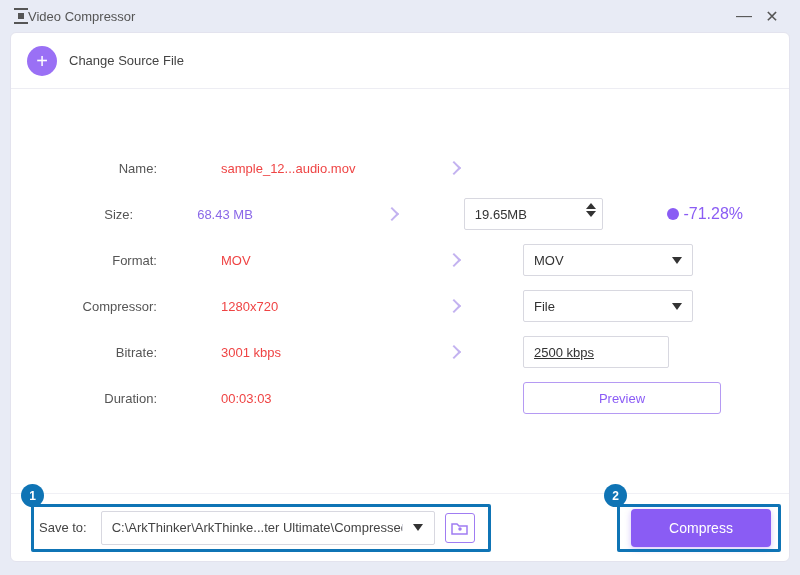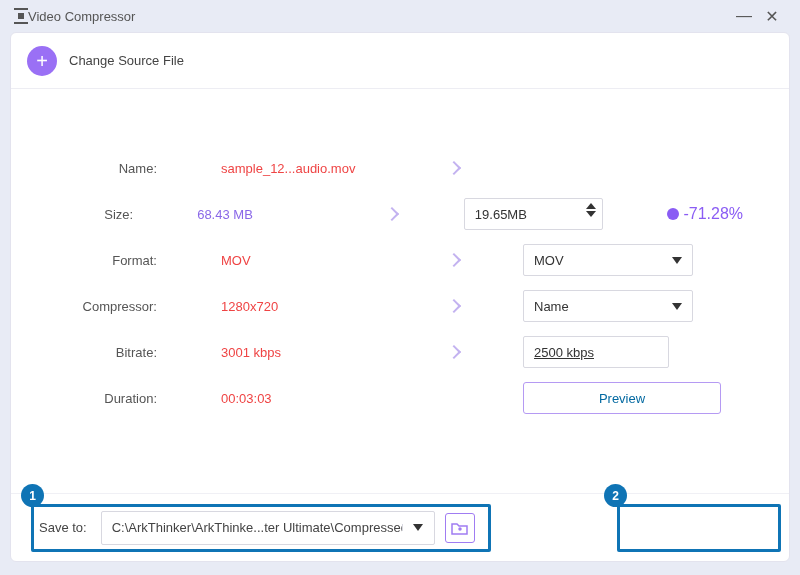--- a/index.html
+++ b/index.html
@@ -59,21 +59,21 @@
   .tri { width:0;height:0;border-left:5px solid transparent;border-right:5px solid transparent;}
   .tri.up {border-bottom:6px solid #333;}
   .tri.dn {border-top:6px solid #333;}
   .slider-wrap { flex:1; display:flex;align-items:center; gap:10px; padding: 0 16px 0 22px;}
   .slider { flex:1; position:relative; height:4px; background:#e5e0f6; border-radius:2px;}
   .slider .thumb { position:absolute; left:0; top:50%; transform:translate(-50%,-50%);
     width:12px;height:12px;border-radius:50%;background:#8a5cf4;}
   .pct { color:#8a5cf4; font-size:16px; }
   .preview-btn {
     width: 198px; height:32px; border:1px solid #b59af3; border-radius:3px;
-    color:#0369a1; background:#fff; display:flex;align-items:center;justify-content:center;
+    color:#8b5cf6; background:#fff; display:flex;align-items:center;justify-content:center;
     cursor:pointer;
   }
   .bottom {
     height:68px; border-top:1px solid #f0f0f5;
     display:flex;align-items:center; padding: 0 18px; gap:10px;
     position:relative;
   }
   .callout { position:absolute; width:23px;height:23px;border-radius:50%;
     background:#0f74b5;color:#fff;display:flex;align-items:center;justify-content:center;
     font-size:12px;font-weight:600; z-index:5;}
@@ -159,21 +159,21 @@
       </div>
     </div>
 
     <div class="row">
       <div class="label">Compressor:</div>
       <div class="val">1280x720</div>
       <div class="arrow">
           <span class="chev"></span>
         </div>
       <div class="select">
-        <span>Name</span>
+        <span>File</span>
         <span class="dd-tri"></span>
       </div>
     </div>
 
     <div class="row">
       <div class="label">Bitrate:</div>
       <div class="val">3001 kbps</div>
       <div class="arrow">
           <span class="chev"></span>
         </div>
@@ -207,14 +207,17 @@
       <svg width="18" height="14" viewBox="0 0 18 14" fill="none" stroke-width="1.5">
         <path d="M1 3 h5 l2 2 h8 v8 h-15 z" stroke="#a07cf2"></path>
         <circle cx="9" cy="8" r="1" fill="#a07cf2"></circle>
       </svg>
     </div>
 
     <div style="flex:1"></div>
 
     <div class="callout" style="top:-10px;right:162px;">2</div>
     <div class="annot-box" style="right:8px;top:10px;width:164px;height:48px;"></div>
+    <button class="compress-btn">
+      <span>Compress</span>
+    </button>
   </div>
 </div>
 
 </body></html>

